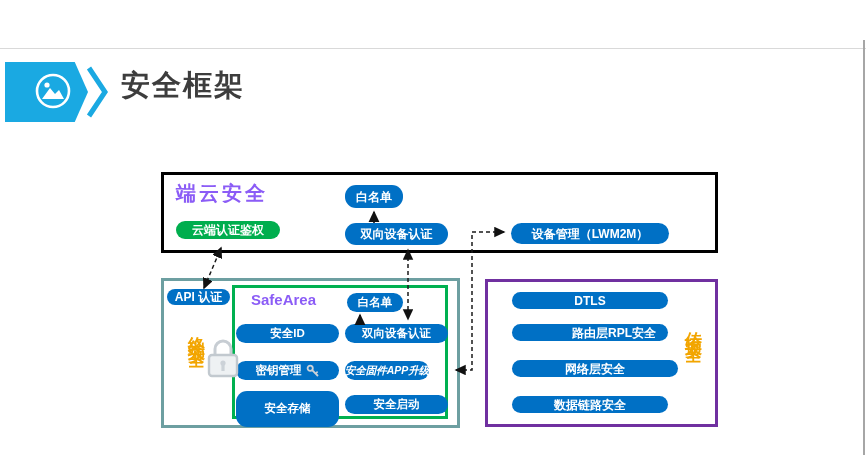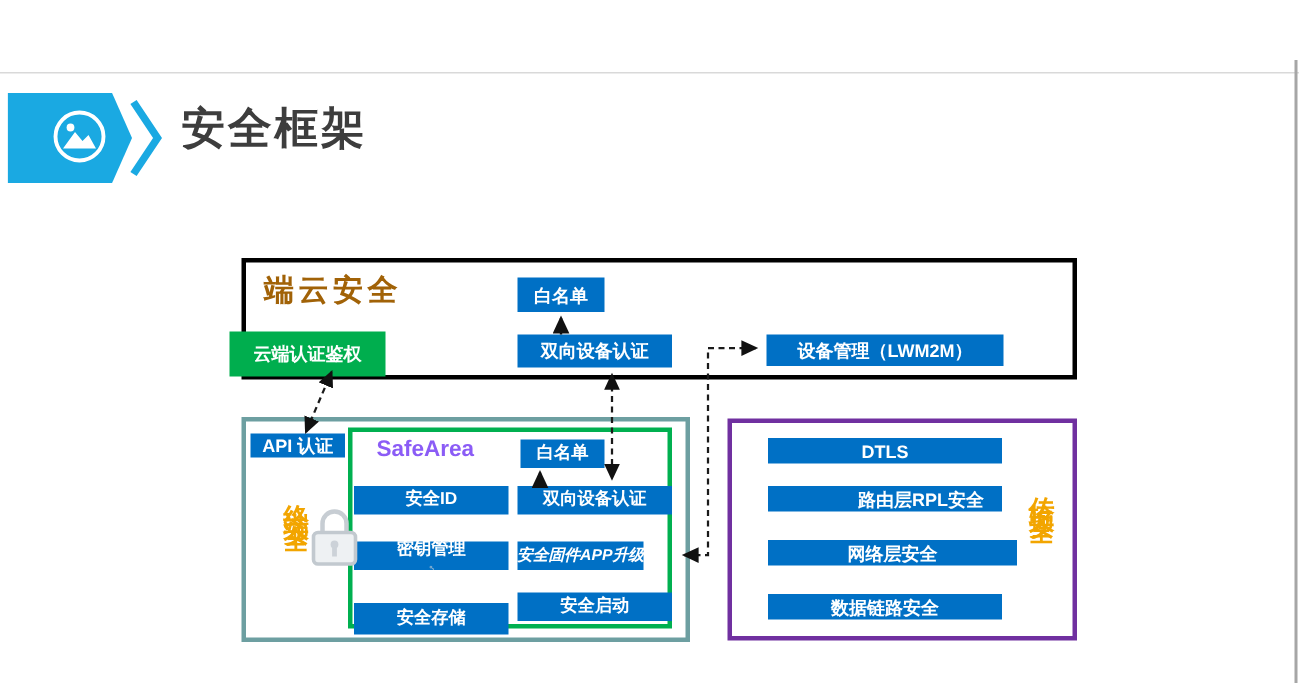--- a/index.html
+++ b/index.html
@@ -17,44 +17,44 @@
   .page-title{position:absolute;left:121px;top:30px;margin:0;font-family:"DejaVu Serif",serif;
               font-size:29px;font-weight:bold;color:#3d3d3d;letter-spacing:2px;line-height:1.1;}
 
   
   .box{position:absolute;box-sizing:border-box;background:transparent;}
   .box-black{left:161px;top:132px;width:557px;height:81px;border:3px solid #000;}
   .box-teal{left:161px;top:238px;width:299px;height:150px;border:3px solid #6d9fa1;}
   .box-green{left:232px;top:245px;width:216px;height:134px;border:3px solid #00b050;}
   .box-purple{left:485px;top:239px;width:233px;height:148px;border:3px solid #7030a0;}
 
-  .lbl{position:absolute;color:#a16207;font-weight:bold;}
+  .lbl{position:absolute;color:#8b5cf6;font-weight:bold;}
   .lbl-cloud{left:176px;top:140px;font-size:20px;letter-spacing:3px;font-family:"DejaVu Serif",serif;}
   .lbl-safearea{left:251px;top:251px;font-size:15px;color:#8b5cf6;}
   .lbl-vert{writing-mode:vertical-rl;text-orientation:upright;font-size:17px;letter-spacing:5px;
             font-family:"DejaVu Serif",serif;color:#f2a500;}
   .lbl-terminal{left:186px;top:282px;}
   .lbl-transport{left:683px;top:277px;}
 
   
   .node{position:absolute;box-sizing:border-box;display:flex;align-items:center;justify-content:center;
-        gap:4px;background:#0070c5;color:#fff;font-weight:bold;font-size:12px;border-radius:0;
+        gap:4px;background:#0070c5;color:#fff;font-weight:bold;font-size:12px;border-radius:11px;
         white-space:nowrap;line-height:1;}
   .node-green{background:#00ae4e;}
-  .n-cloud-auth{left:153px;top:181px;width:104px;height:30px;}
+  .n-cloud-auth{left:176px;top:181px;width:104px;height:18px;}
   .n-wl-top{left:345px;top:145px;width:58px;height:23px;}
   .n-mutual-top{left:345px;top:183px;width:103px;height:22px;}
   .n-devmgmt{left:511px;top:183px;width:158px;height:21px;}
   .n-api{left:167px;top:249px;width:63px;height:16px;}
   .n-wl-in{left:347px;top:253px;width:56px;height:19px;font-size:11.5px;}
   .n-secid{left:236px;top:284px;width:103px;height:19px;font-size:11.5px;}
   .n-mutual-in{left:345px;top:284px;width:103px;height:19px;font-size:11.5px;}
-  .n-keymgmt{left:236px;top:321px;width:103px;height:19px;font-size:11.5px;flex-direction:column;}
+  .n-keymgmt{left:236px;top:321px;width:103px;height:19px;font-size:11.5px;}
   .n-firmware{left:345px;top:321px;width:84px;height:19px;font-size:10.5px;font-style:italic;}
-  .n-storage{left:236px;top:362px;width:103px;height:21px;font-size:11.5px;}
+  .n-storage{left:236px;top:351px;width:103px;height:36px;font-size:11.5px;}
   .n-boot{left:345px;top:355px;width:103px;height:19px;font-size:11.5px;}
   .n-dtls{left:512px;top:252px;width:156px;height:17px;text-align:center;}
   .n-rpl{left:512px;top:284px;width:156px;height:17px;padding-left:48px;}
   .n-network{left:512px;top:320px;width:166px;height:17px;}
   .n-datalink{left:512px;top:356px;width:156px;height:17px;}
 
   .overlay{position:absolute;left:0;top:0;pointer-events:none;}
 </style>
 </head>
 <body>

